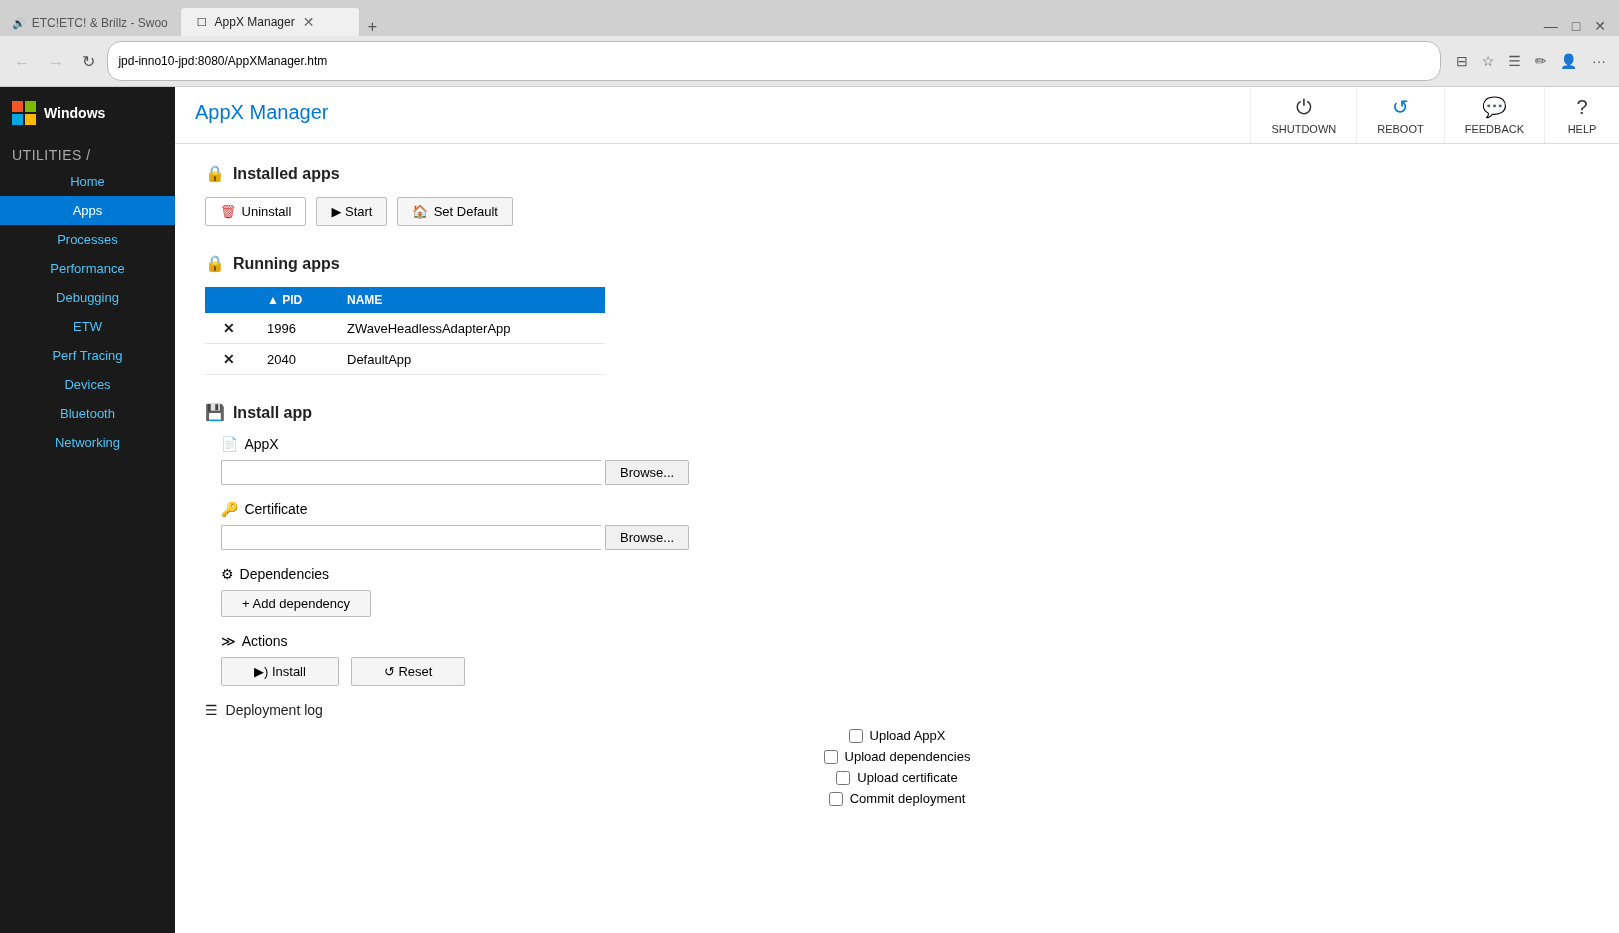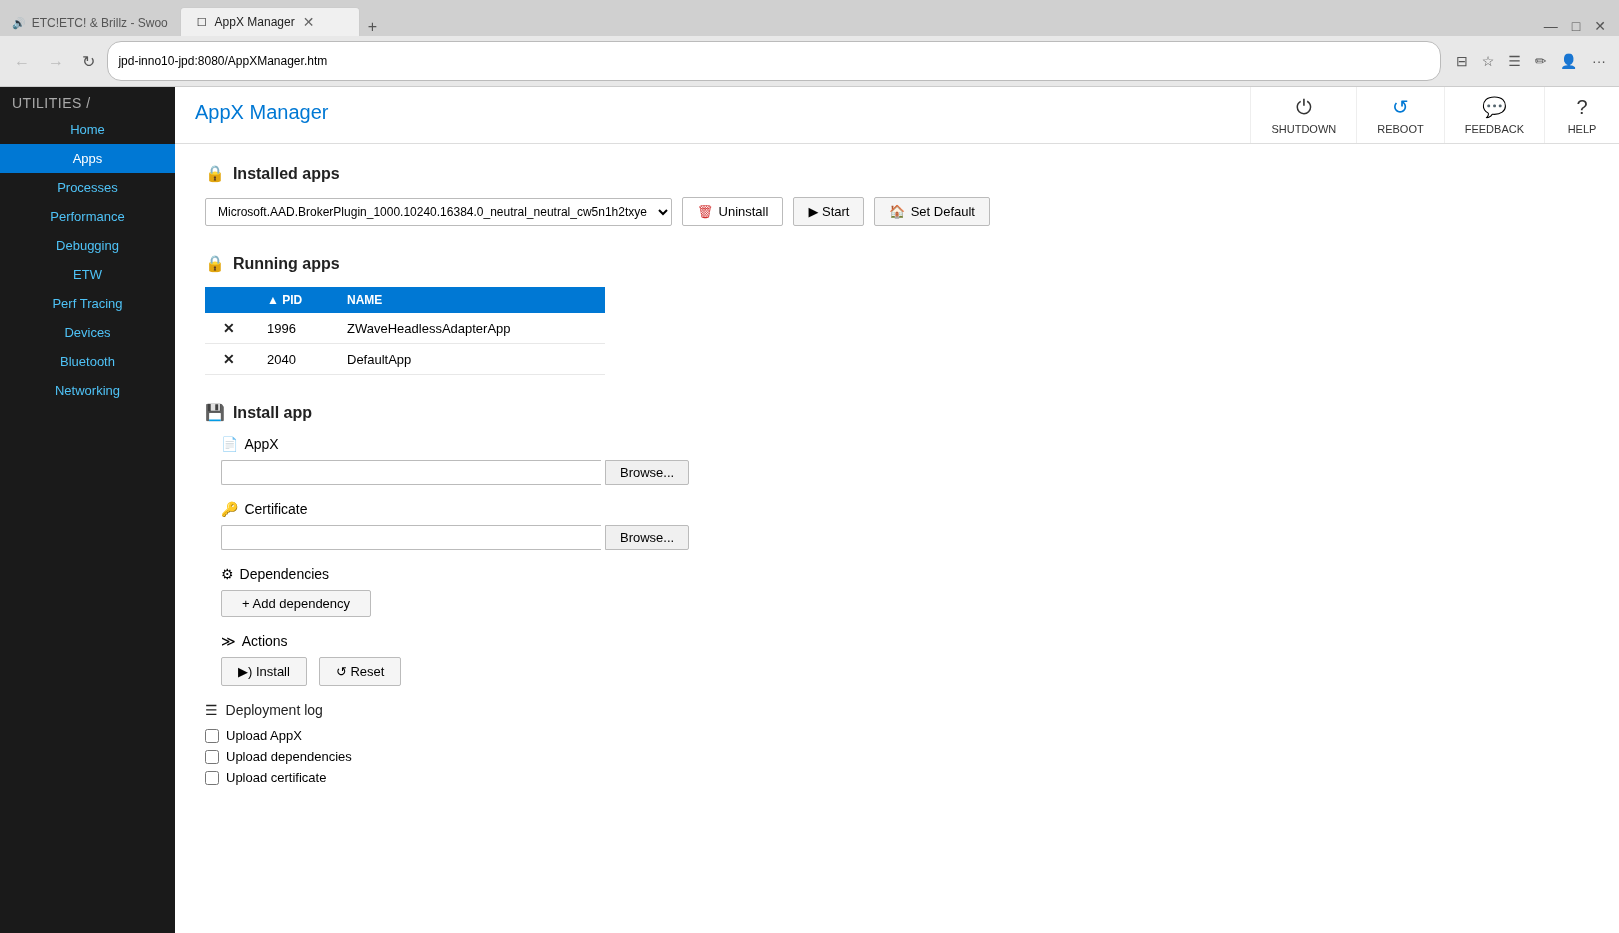--- a/index.html
+++ b/index.html
@@ -71,25 +71,25 @@
     .install-sub { margin-left: 16px; margin-bottom: 16px; }
     .install-sub-header { display: flex; align-items: center; gap: 6px; font-size: 14px; font-weight: 500; margin-bottom: 8px; }
     .file-input-row { display: flex; gap: 4px; }
     .file-text { flex: 1; padding: 4px 8px; border: 1px solid #bbb; border-right: none; border-radius: 2px 0 0 2px; background: white; font-size: 12px; max-width: 380px; }
     .browse-btn { padding: 4px 14px; border: 1px solid #bbb; border-radius: 0 2px 2px 0; background: #f0f0f0; cursor: pointer; font-size: 13px; }
 
     .add-dep-btn { padding: 5px 20px; border: 1px solid #bbb; border-radius: 2px; background: #f5f5f5; cursor: pointer; font-size: 13px; }
 
     
     .actions-row { display: flex; gap: 12px; }
-    .install-btn { padding: 6px 16px; border: 1px solid #bbb; border-radius: 2px; background: #f5f5f5; cursor: pointer; font-size: 13px; display: inline-flex; align-items: center; gap: 5px; }
+    .install-btn { padding: 6px 32px; border: 1px solid #bbb; border-radius: 2px; background: #f5f5f5; cursor: pointer; font-size: 13px; display: inline-flex; align-items: center; gap: 5px; }
 
     
     .deploy-log { margin-left: 0; }
-    .checkbox-row { display: flex; align-items: center; gap: 7px; margin-bottom: 6px; font-size: 13px; }
+    .checkbox-row { display: flex; align-items: center; gap: 7px; margin-bottom: 6px; font-size: 13px; justify-content: center; }
     .checkbox-row input[type=checkbox] { width: 14px; height: 14px; cursor: pointer; }
   </style>
 </head>
 <body>
 
 <div class="browser-chrome">
   <div class="tab-bar">
     <div class="tab-inactive">
       <span style="font-size:11px;">🔊</span>
       <span>ETC!ETC! &amp; Brillz - Swoo</span>
@@ -119,20 +119,29 @@
       <button class="toolbar-icon-btn">✏</button>
       <button class="toolbar-icon-btn">👤</button>
       <button class="toolbar-icon-btn">···</button>
     </div>
   </div>
 </div>
 
 <div class="app-container">
 
   <div class="sidebar">
+    <div class="sidebar-logo">
+      <div class="windows-logo">
+        <div class="win-sq"></div>
+        <div class="win-sq"></div>
+        <div class="win-sq"></div>
+        <div class="win-sq"></div>
+      </div>
+      <span class="sidebar-title">Windows</span>
+    </div>
     <div class="sidebar-section-label">UTILITIES /</div>
 
     <a class="sidebar-item">Home</a>
     <a class="sidebar-item active">Apps</a>
     <a class="sidebar-item">Processes</a>
     <a class="sidebar-item">Performance</a>
     <a class="sidebar-item">Debugging</a>
     <a class="sidebar-item">ETW</a>
     <a class="sidebar-item">Perf Tracing</a>
     <a class="sidebar-item">Devices</a>
@@ -165,23 +174,20 @@
     </div>
 
     <div class="main-content">
 
       <div class="section">
         <div class="section-header">
           <span class="section-icon">🔒</span>
           <span>Installed apps</span>
         </div>
         <div class="installed-apps-row">
-          <select class="app-select">
-            <option>Microsoft.AAD.BrokerPlugin_1000.10240.16384.0_neutral_neutral_cw5n1h2txye</option>
-          </select>
           <button class="btn btn-uninstall">
             <span class="icon">🗑</span>
             <span>Uninstall</span>
           </button>
           <button class="btn">
             <span>▶ Start</span>
           </button>
           <button class="btn">
             <span>🏠</span>
             <span>Set Default</span>
@@ -276,18 +282,22 @@
             <label for="chk1">Upload AppX</label>
           </div>
           <div class="checkbox-row">
             <input type="checkbox" id="chk3" style="">
             <label for="chk3">Upload dependencies</label>
           </div>
           <div class="checkbox-row">
             <input type="checkbox" id="chk2" style="">
             <label for="chk2">Upload certificate</label>
           </div>
+          <div class="checkbox-row">
+            <input type="checkbox" id="chk4" style="">
+            <label for="chk4">Commit deployment</label>
+          </div>
         </div>
 
       </div>
     </div>
   </div>
 </div>
 
 </body></html>

